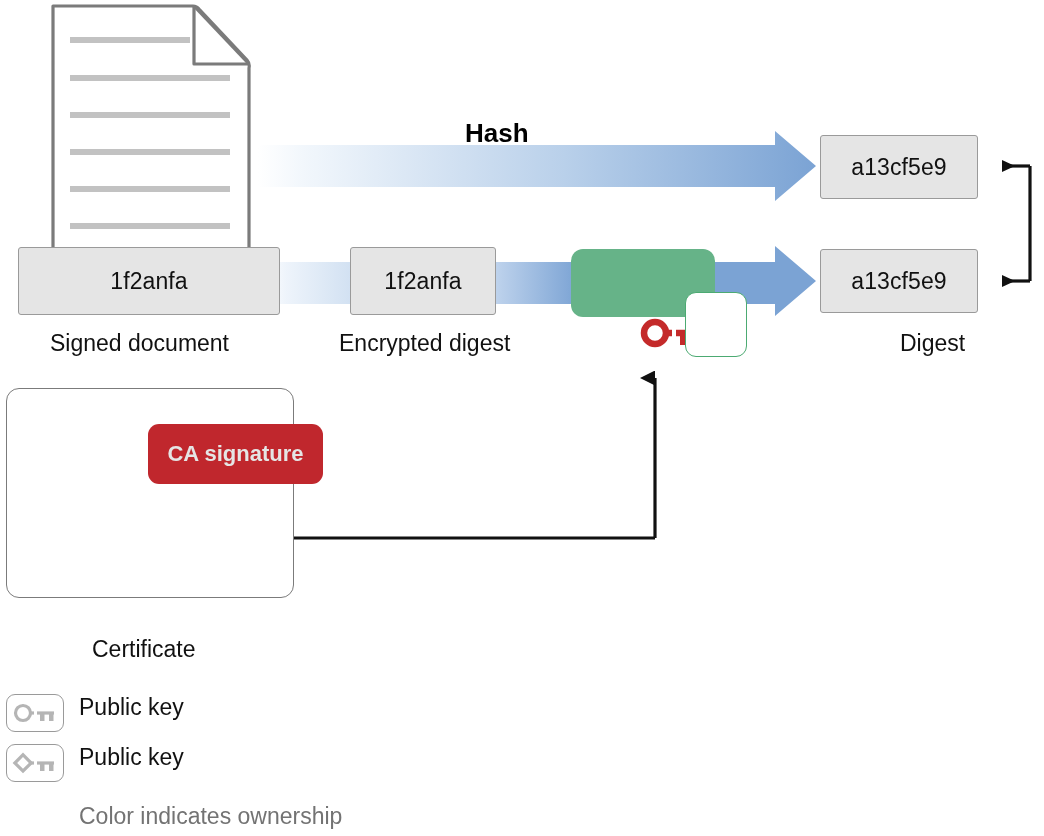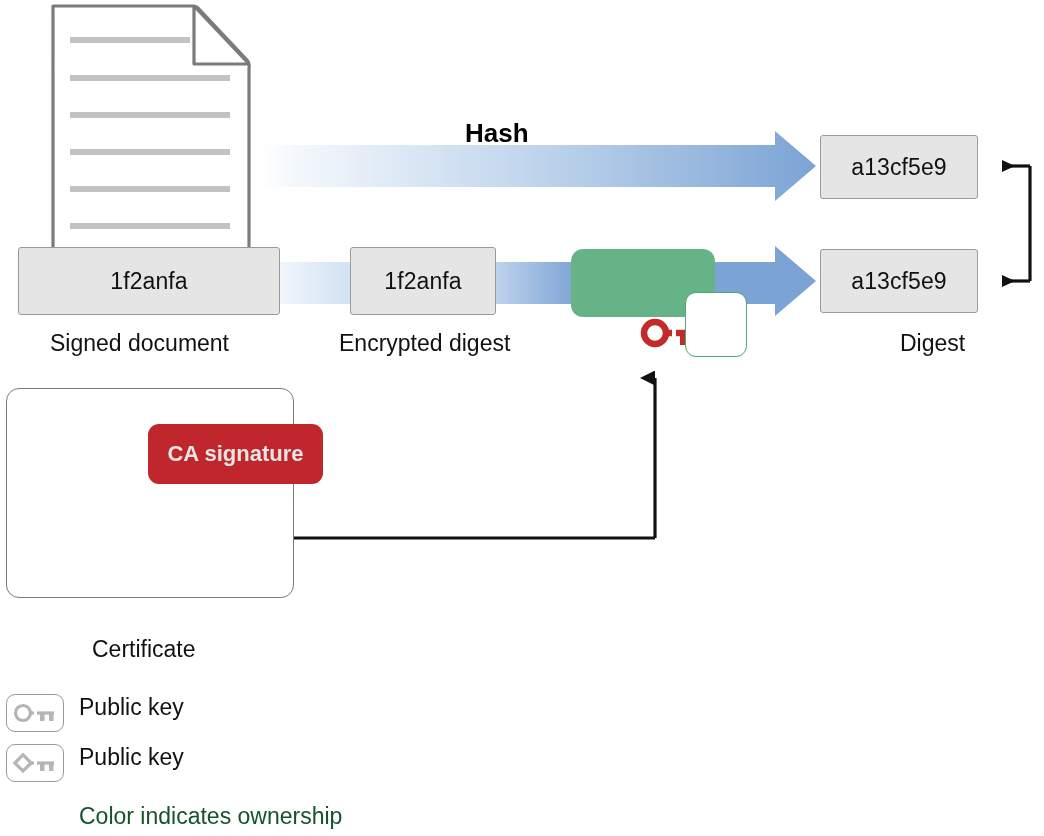--- a/index.html
+++ b/index.html
@@ -140,21 +140,21 @@
     margin-left: 15px;
     font-size: 23px;
     color: #111111;
     white-space: nowrap;
   }
   #legend-note {
     position: absolute;
     left: 79px;
     top: 803px;
     font-size: 23px;
-    color: #14532d;
+    color: #737373;
   }
 </style>
 </head>
 <body>
 
 <div id="canvas">
 
   <svg class="svg-layer" viewBox="0 0 1044 836">
     <defs>
       <linearGradient id="blueFadeTop" x1="0" y1="0" x2="1" y2="0">

